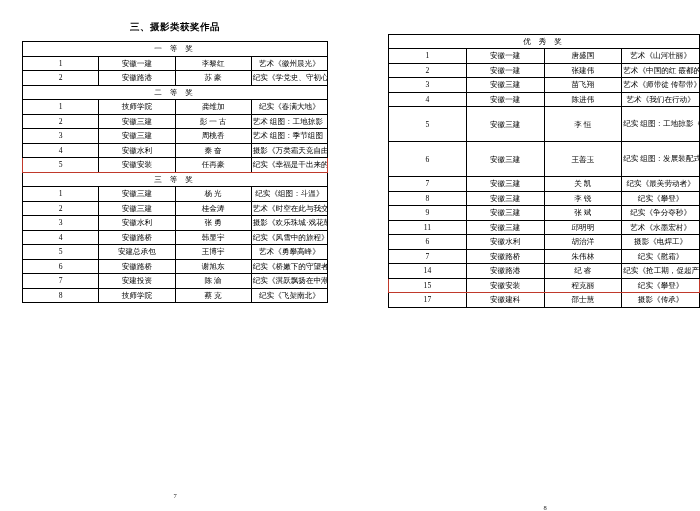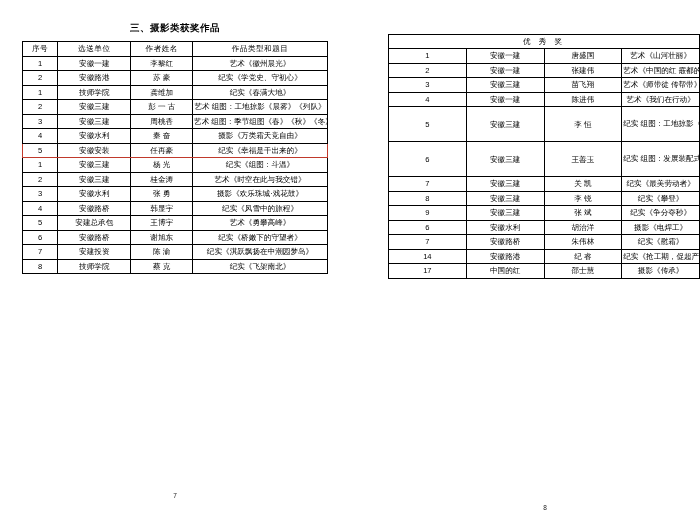--- a/index.html
+++ b/index.html
@@ -21,20 +21,21 @@
     width: 700px;
     height: 511px;
     background: #fff;
   }
   .col {
     position: absolute;
     top: 0;
     width: 350px;
     height: 511px;
     box-sizing: border-box;
+    font-family: Liberation Serif, serif;
   }
   .col-left { left: 0; }
   .col-right { left: 370px; margin-top: 12px; }
 
   .sheet {
     position: absolute;
     background: #fff;
   }
   .sheet-left {
     left: 22px;
@@ -121,37 +122,37 @@
 </head>
 <body>
 
 <div class="page">
 
   <div class="col col-left">
     <div class="sheet sheet-left">
       <div class="section-title left-title">三、摄影类获奖作品</div>
       <table class="grid">
         <tbody id="left-tbody">
-            <tr class="head-row">
-              <td class="col-w-no">序号</td>
-              <td class="col-w-unit">选送单位</td>
-              <td class="col-w-author">作者姓名</td>
-              <td class="col-w-title">作品类型和题目</td>
+            <tr class="award-row">
+              <td colspan="4">一 等 奖</td>
             </tr>
             <tr>
               <td>1</td>
               <td>安徽一建</td>
               <td>李黎红</td>
               <td class="cell-left">艺术《徽州晨光》</td>
             </tr>
             <tr>
               <td>2</td>
               <td>安徽路港</td>
               <td>苏 豪</td>
               <td class="cell-left">纪实《学党史、守初心》</td>
+            </tr>
+            <tr class="award-row">
+              <td colspan="4">二 等 奖</td>
             </tr>
             <tr>
               <td>1</td>
               <td>技师学院</td>
               <td>龚维加</td>
               <td class="cell-left">纪实《春满大地》</td>
             </tr>
             <tr>
               <td>2</td>
               <td>安徽三建</td>
@@ -168,20 +169,23 @@
               <td>4</td>
               <td>安徽水利</td>
               <td>秦 奋</td>
               <td class="cell-left">摄影《万类霜天竞自由》</td>
             </tr>
             <tr class="marked">
               <td>5</td>
               <td>安徽安装</td>
               <td>任再豪</td>
               <td class="cell-left">纪实《幸福是干出来的》</td>
+            </tr>
+            <tr class="award-row">
+              <td colspan="4">三 等 奖</td>
             </tr>
             <tr>
               <td>1</td>
               <td>安徽三建</td>
               <td>杨 光</td>
               <td class="cell-left">纪实《组图：斗温》</td>
             </tr>
             <tr>
               <td>2</td>
               <td>安徽三建</td>
@@ -285,40 +289,52 @@
               <td class="r-author">李 锐</td>
               <td class="r-title cell-left">纪实《攀登》</td>
             </tr>
             <tr>
               <td class="r-no">9</td>
               <td class="r-unit">安徽三建</td>
               <td class="r-author">张 斌</td>
               <td class="r-title cell-left">纪实《争分夺秒》</td>
             </tr>
             <tr>
+              <td class="r-no">11</td>
+              <td class="r-unit">安徽三建</td>
+              <td class="r-author">邱明明</td>
+              <td class="r-title cell-left">艺术《水墨宏村》</td>
+            </tr>
+            <tr>
               <td class="r-no">6</td>
               <td class="r-unit">安徽水利</td>
               <td class="r-author">胡治洋</td>
               <td class="r-title cell-left">摄影《电焊工》</td>
             </tr>
             <tr>
               <td class="r-no">7</td>
               <td class="r-unit">安徽路桥</td>
               <td class="r-author">朱伟林</td>
               <td class="r-title cell-left">纪实《慰霜》</td>
             </tr>
             <tr>
               <td class="r-no">14</td>
               <td class="r-unit">安徽路港</td>
               <td class="r-author">纪 睿</td>
               <td class="r-title cell-left">纪实《抢工期，促超产》</td>
             </tr>
+            <tr class="marked">
+              <td class="r-no">15</td>
+              <td class="r-unit">安徽安装</td>
+              <td class="r-author">程克丽</td>
+              <td class="r-title cell-left">纪实《攀登》</td>
+            </tr>
             <tr>
               <td class="r-no">17</td>
-              <td class="r-unit">中国的红</td>
+              <td class="r-unit">安徽建科</td>
               <td class="r-author">邵士慧</td>
               <td class="r-title cell-left">摄影《传承》</td>
             </tr>
           </tbody>
       </table>
     </div>
     <div class="page-num">8</div>
   </div>
 
 </div>

